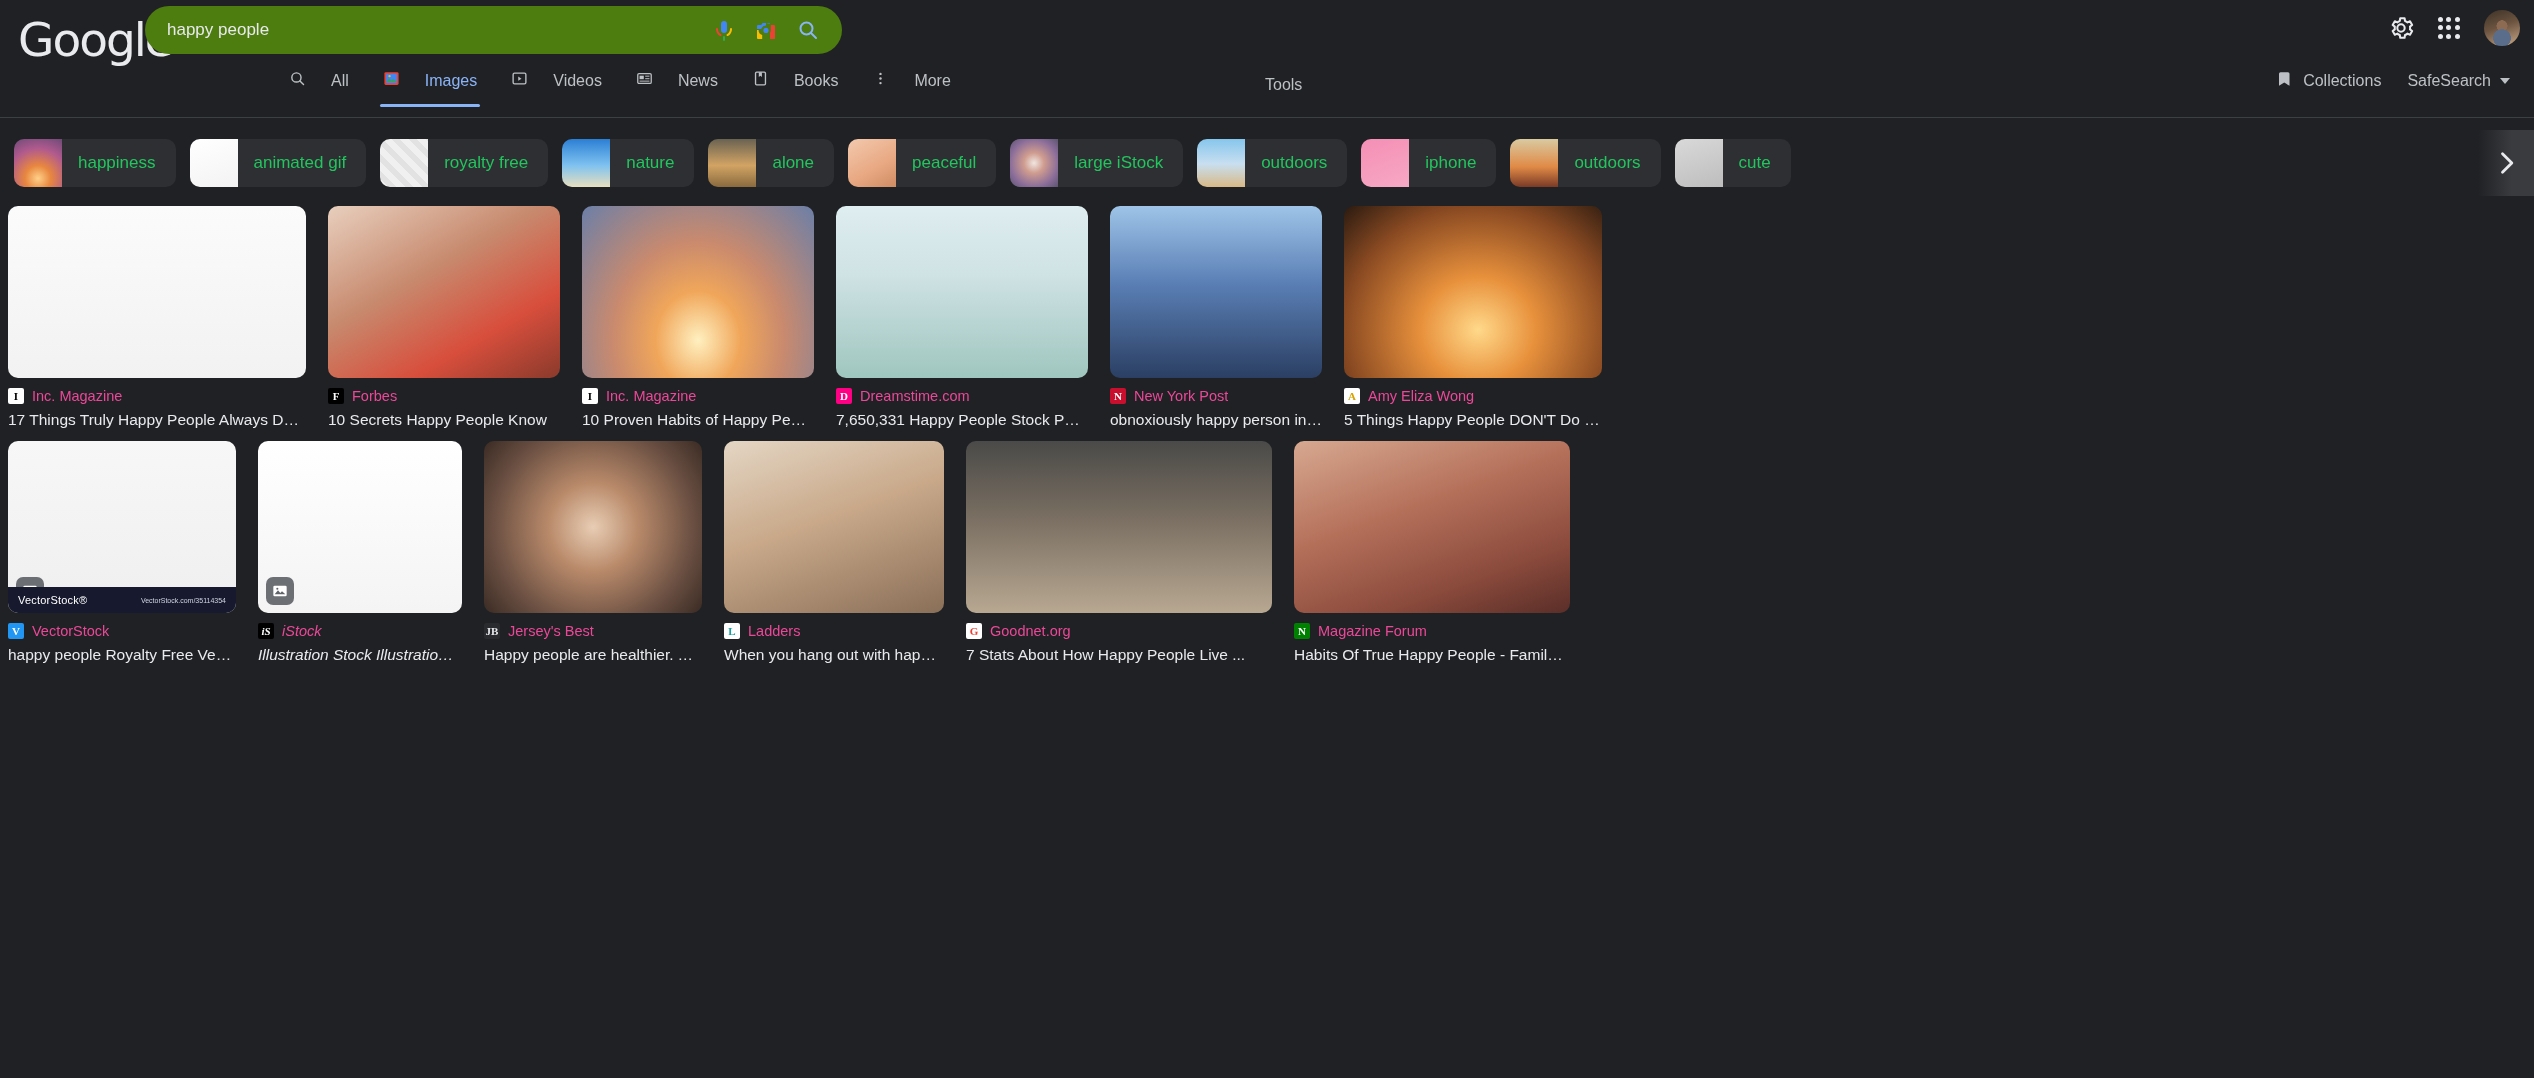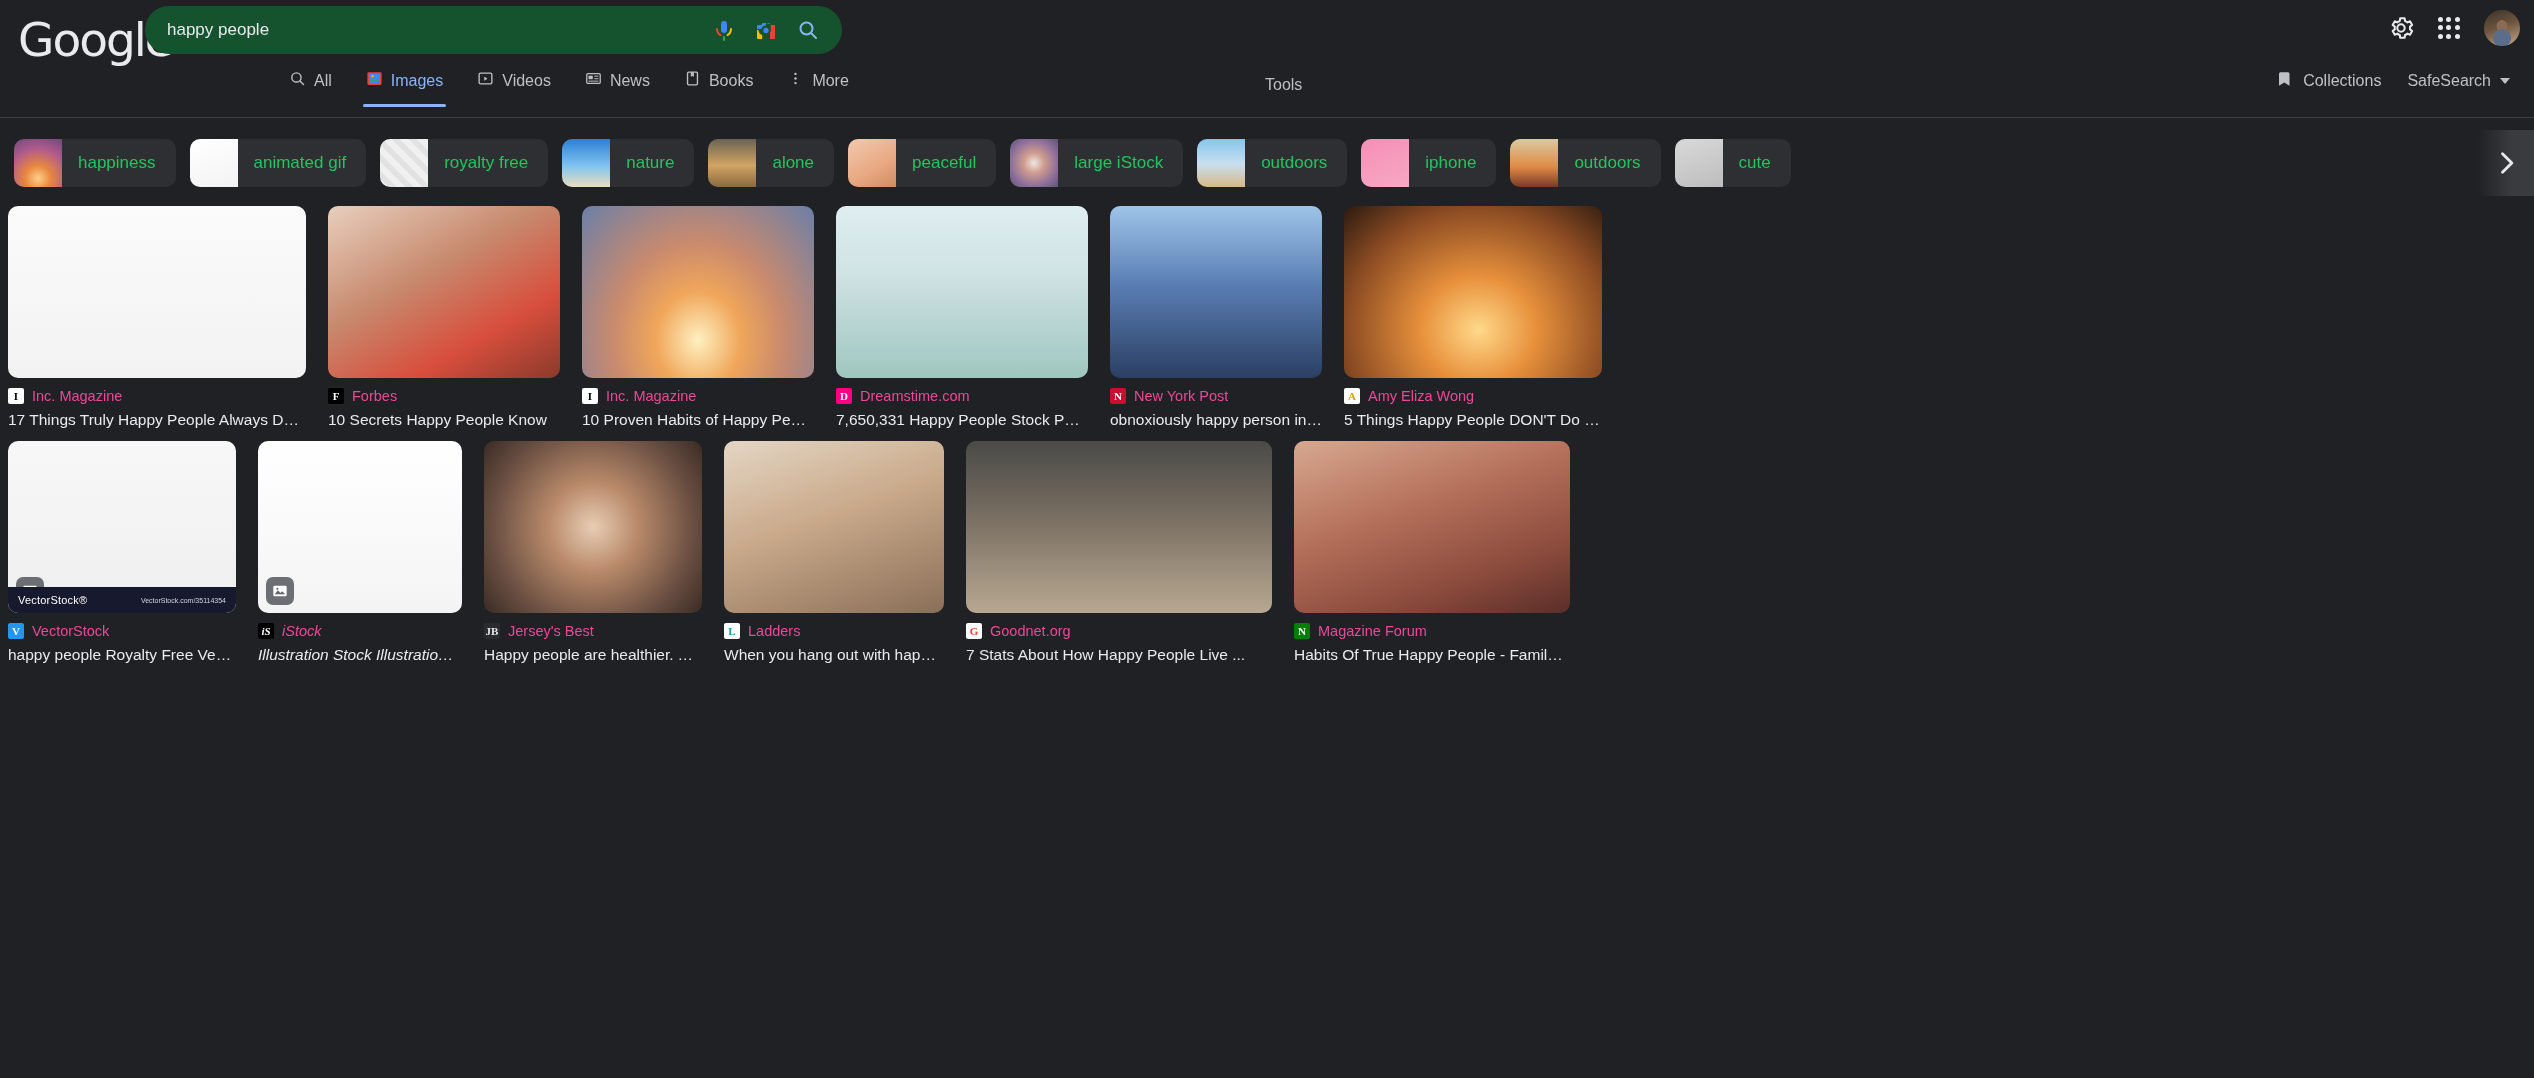--- a/index.html
+++ b/index.html
@@ -20,21 +20,21 @@
     position: absolute; left: 18px; top: 12px;
     font-size: 47px; letter-spacing: -2px;
     color: #e8eaed;
     font-family: "DejaVu Sans", sans-serif;
   }
   .logo .g1 { color: #e8eaed; }
 
   .searchbar {
     position: absolute; left: 145px; top: 6px;
     width: 697px; height: 48px;
-    background: #14532d;
+    background: #4d7c0f;
     border-radius: 24px;
     display: flex; align-items: center;
   }
   .search-input {
     flex: 1;
     background: transparent; border: none; outline: none;
     color: #e8eaed; font-size: 17px;
     padding-left: 22px;
     font-family: "Liberation Sans", sans-serif;
   }
@@ -61,21 +61,21 @@
       linear-gradient(160deg, #3c3126 0%, #6b5340 45%, #caa887 100%);
     cursor: pointer; overflow: hidden;
   }
 
   
   .navrow {
     position: absolute; left: 0; top: 60px; right: 0; height: 58px;
   }
   .tabs { position: absolute; left: 272px; top: 0; display: flex; align-items: flex-start; }
   .tab {
-    display: flex; align-items: center; gap: 8px;
+    display: flex; align-items: center; gap: 25px;
     padding: 10px 17px 16px 17px;
     color: #bdc1c6; font-size: 16px; cursor: pointer; position: relative; justify-content: center;
   }
   .tab.active { color: #8ab4f8; }
   .tab .tab-underline {
     position: absolute; left: 14px; right: 14px; bottom: 0; height: 3px;
     background: #8ab4f8; border-radius: 2px;
   }
   .tools-btn {
     position: absolute; left: 1255px; top: 10px;

